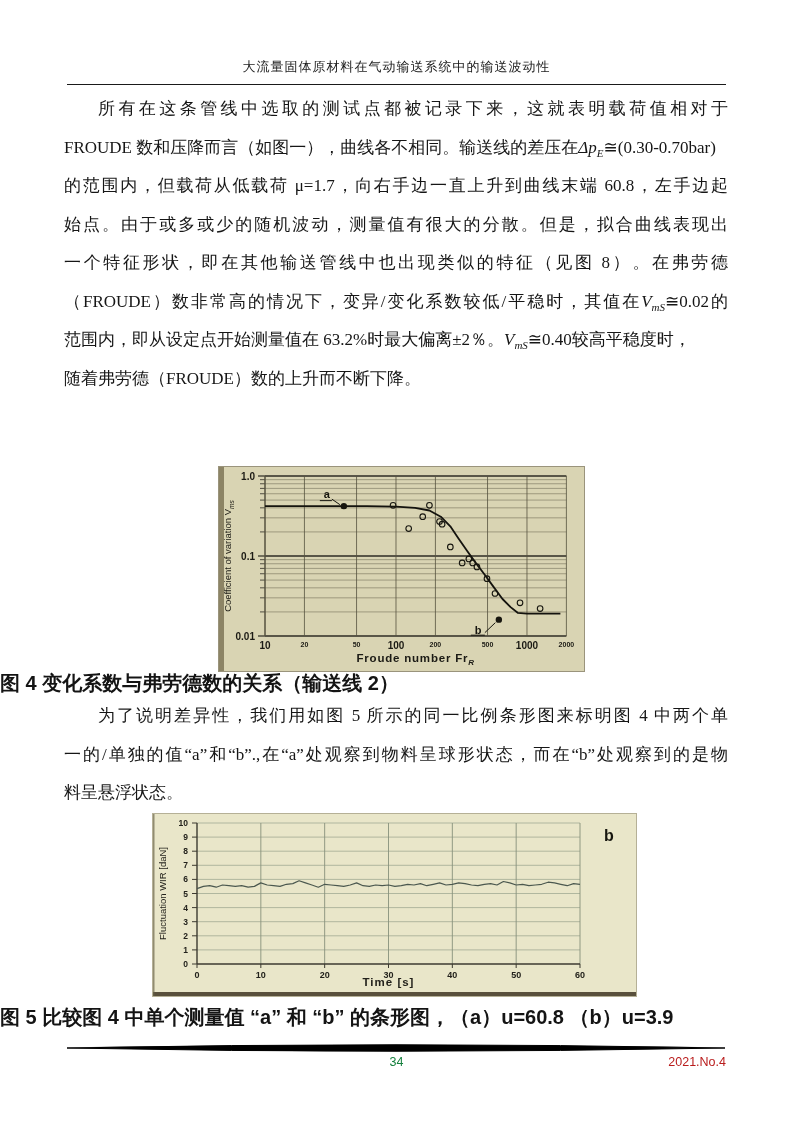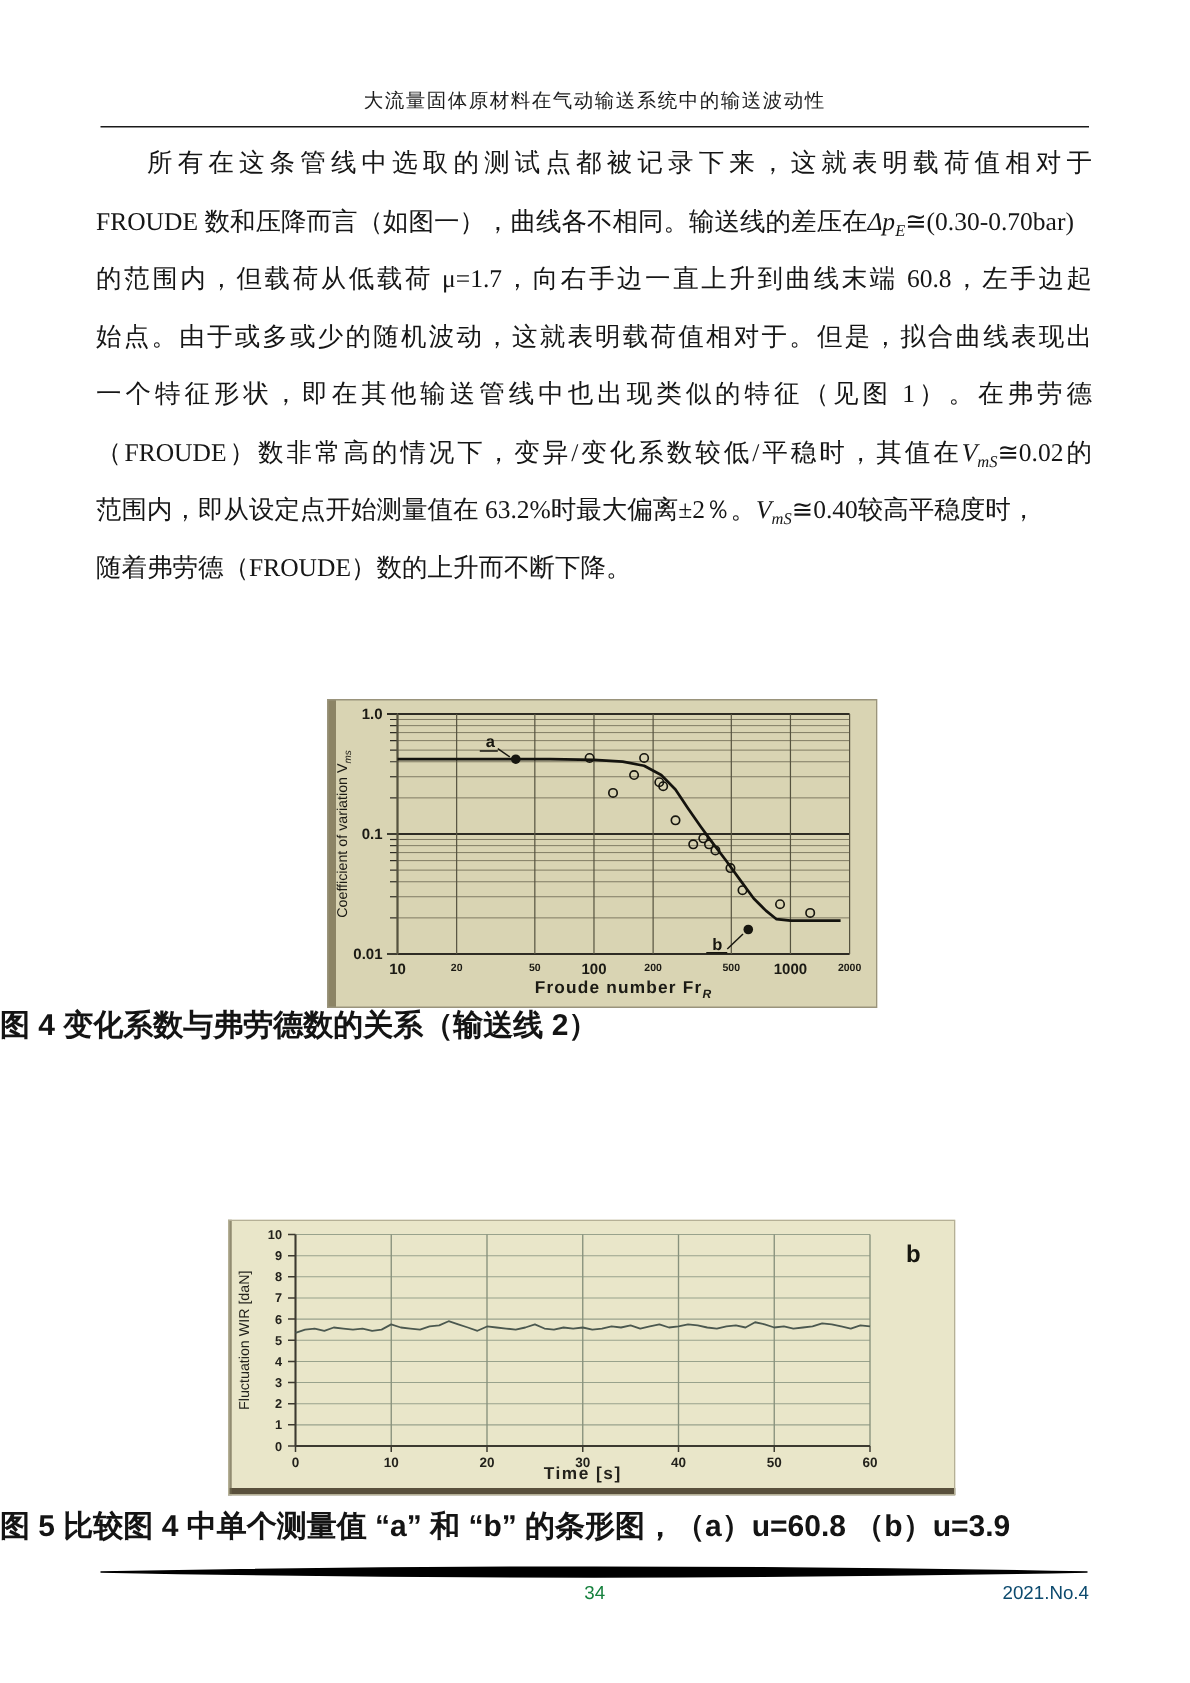--- a/index.html
+++ b/index.html
@@ -21,35 +21,35 @@
   .fig5{top:813px;left:152px;width:485px;height:184px;}
   .caption{position:absolute;left:0;width:100%;text-align:left;
            font-family:"Liberation Sans","DejaVu Sans",sans-serif;
            font-weight:bold;font-size:20px;color:#141414;}
   .cap4{top:670px;}
   .cap5{top:1004px;}
   .frule{position:absolute;top:1043px;left:66px;}
   .pageno{position:absolute;top:1055px;left:0;width:100%;text-align:center;
           font-family:"Liberation Sans","DejaVu Sans",sans-serif;font-size:12.5px;color:#15803d;}
   .issue{position:absolute;top:1055px;right:67px;
-         font-family:"Liberation Sans","DejaVu Sans",sans-serif;font-size:12.5px;color:#0c4a6e;}
+         font-family:"Liberation Sans","DejaVu Sans",sans-serif;font-size:12.5px;color:#b91c1c;}
 </style>
 </head>
 <body>
 
 <div class="page">
   <div class="htitle">大流量固体原材料在气动输送系统中的输送波动性</div>
   <div class="hrule"></div>
 
   <div class="para p1">
       <div class="bodyline indent fill">所有在这条管线中选取的测试点都被记录下来，这就表明载荷值相对于</div>
       <div class="bodyline">FROUDE 数和压降而言（如图一），曲线各不相同。输送线的差压在<i>Δp</i><sub>E</sub>≅(0.30-0.70bar)</div>
       <div class="bodyline fill">的范围内，但载荷从低载荷 μ=1.7，向右手边一直上升到曲线末端 60.8，左手边起</div>
-      <div class="bodyline fill">始点。由于或多或少的随机波动，这就表明载荷值相对于。但是，拟合曲线表现出</div>
-      <div class="bodyline fill">一个特征形状，即在其他输送管线中也出现类似的特征（见图 1）。在弗劳德</div>
+      <div class="bodyline fill">始点。由于或多或少的随机波动，测量值有很大的分散。但是，拟合曲线表现出</div>
+      <div class="bodyline fill">一个特征形状，即在其他输送管线中也出现类似的特征（见图 8）。在弗劳德</div>
       <div class="bodyline fill">（FROUDE）数非常高的情况下，变异/变化系数较低/平稳时，其值在<i>V</i><sub>mS</sub>≅0.02的</div>
       <div class="bodyline">范围内，即从设定点开始测量值在 63.2%时最大偏离±2％。<i>V</i><sub>mS</sub>≅0.40较高平稳度时，</div>
       <div class="bodyline">随着弗劳德（FROUDE）数的上升而不断下降。</div>
     </div>
 
   <div class="fig fig4" id="fig4"><svg width="367" height="206" viewBox="0 0 367 206">
         <rect x="0" y="0" width="367" height="206" fill="#d9d4b3"></rect>
         <rect x="0" y="0" width="6" height="206" fill="#7e7657" opacity="0.85"></rect>
         <rect x="0.5" y="0.5" width="366" height="205" fill="none" stroke="#9a947c"></rect>
         <g>
@@ -137,20 +137,25 @@
         <text font-size="11" font-weight="bold" font-family="&quot;Liberation Sans&quot;,&quot;DejaVu Sans&quot;,sans-serif" fill="#17160f" x="105.86071964650154" y="32.140056768167966">a</text>
         <line x1="101.86071964650154" y1="34.640056768167966" x2="113.86071964650154" y2="34.640056768167966" stroke="#17160f" stroke-width="1"></line>
         <line x1="113.86071964650154" y1="33.140056768167966" x2="121.86071964650154" y2="38.640056768167966" stroke="#17160f" stroke-width="1"></line>
         <circle cx="280.8511072372928" cy="153.67040138752603" r="3.2" fill="#17160f"></circle>
         <text font-size="11" font-weight="bold" font-family="&quot;Liberation Sans&quot;,&quot;DejaVu Sans&quot;,sans-serif" fill="#17160f" x="256.8511072372928" y="167.67040138752603">b</text>
         <line x1="252.8511072372928" y1="169.17040138752603" x2="266.8511072372928" y2="169.17040138752603" stroke="#17160f" stroke-width="1"></line>
         <line x1="266.8511072372928" y1="166.67040138752603" x2="277.3511072372928" y2="156.67040138752603" stroke="#17160f" stroke-width="1"></line>
       </svg></div>
   <div class="caption cap4">图 4  变化系数与弗劳德数的关系（输送线 2）</div>
 
+  <div class="para p2">
+      <div class="bodyline indent fill">为了说明差异性，我们用如图 5 所示的同一比例条形图来标明图 4 中两个单</div>
+      <div class="bodyline fill">一的/单独的值“a”和“b”.,在“a”处观察到物料呈球形状态，而在“b”处观察到的是物</div>
+      <div class="bodyline">料呈悬浮状态。</div>
+    </div>
 
   <div class="fig fig5" id="fig5"><svg width="485" height="184" viewBox="0 0 485 184">
         <rect x="0" y="0" width="485" height="184" fill="#e9e6c9"></rect>
         <rect x="0" y="179" width="485" height="5" fill="#59503c"></rect>
         <rect x="0" y="0" width="2.5" height="184" fill="#6b654c" opacity="0.7"></rect>
         <rect x="0.5" y="0.5" width="484" height="183" fill="none" stroke="#b5b096"></rect>
         <g>
           <line x1="40" y1="151" x2="45" y2="151" stroke="#3c3a30" stroke-width="1"></line>
           <line x1="45" y1="136.9" x2="428" y2="136.9" stroke="#98a28c" stroke-width="0.7"></line>
           <line x1="40" y1="136.9" x2="45" y2="136.9" stroke="#3c3a30" stroke-width="1"></line>

